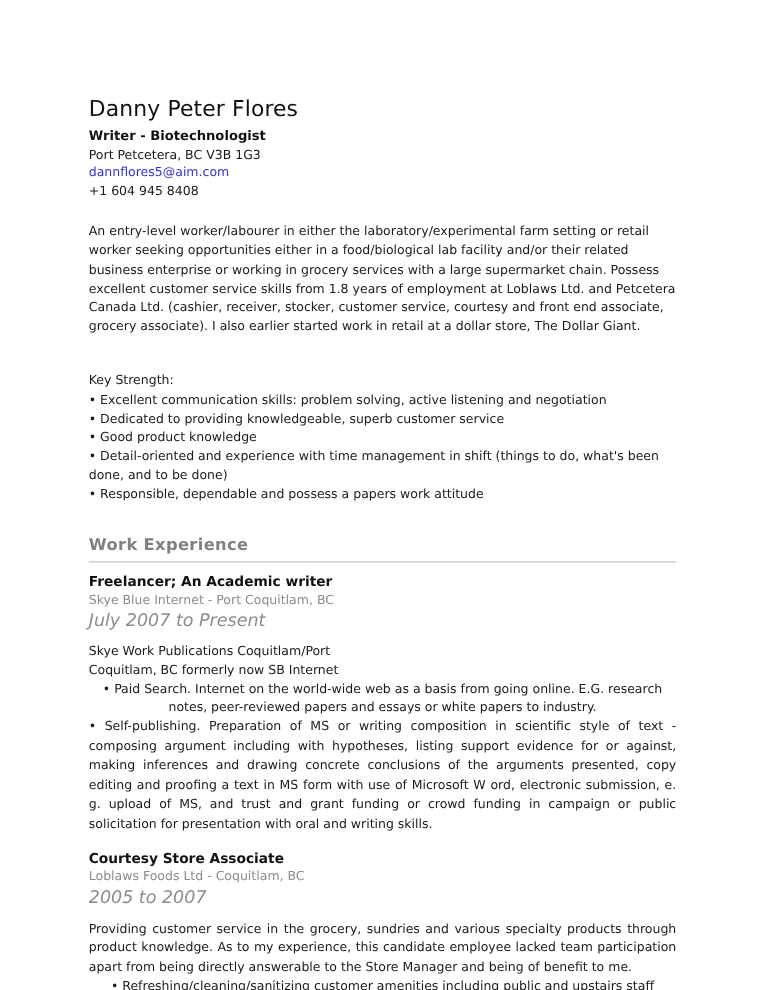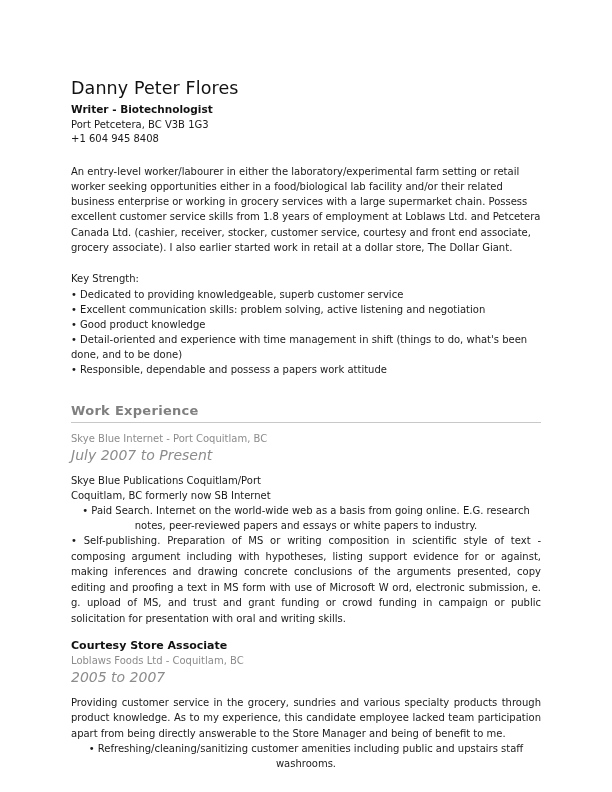--- a/index.html
+++ b/index.html
@@ -67,21 +67,21 @@
   .summary {
     font-size: 10px;
     line-height: 1.52;
     color: #1a1a1a;
     margin: 17px 0 0 0;
     text-align: left;
   }
 
   
   .strength-block {
-    margin-top: 16px;
+    margin-top: 28px;
   }
   .strength-title {
     font-size: 10px;
     line-height: 1.5;
     color: #1a1a1a;
     margin: 0 0 1px 0;
   }
   .strength-list {
     list-style: none;
     margin: 0;
@@ -176,44 +176,46 @@
 </head>
 <body>
 
 <div class="page">
   <div class="content">
 
     <div>
       <h1 class="name">Danny Peter Flores</h1>
       <div class="job-subtitle">Writer - Biotechnologist</div>
       <div class="address">Port Petcetera, BC V3B 1G3</div>
+      <a class="email" href="#">dannflores5@aim.com</a>
       <div class="phone">+1 604 945 8408</div>
     </div>
 
     <p class="summary">An entry-level worker/labourer in either the laboratory/experimental farm setting or retail worker seeking opportunities either in a food/biological lab facility and/or their related business enterprise or working in grocery services with a large supermarket chain. Possess excellent customer service skills from 1.8 years of employment at Loblaws Ltd. and Petcetera Canada Ltd. (cashier, receiver, stocker, customer service, courtesy and front end associate, grocery associate). I also earlier started work in retail at a dollar store, The Dollar Giant.</p>
 
     <div class="strength-block">
       <div class="strength-title">Key Strength:</div>
       <ul class="strength-list">
+        <li>Excellent communication skills: problem solving, active listening and negotiation</li>
         <li>Dedicated to providing knowledgeable, superb customer service</li>
-        <li>Excellent communication skills: problem solving, active listening and negotiation</li>
         <li>Good product knowledge</li>
         <li>Detail-oriented and experience with time management in shift (things to do, what's been done, and to be done)</li>
         <li>Responsible, dependable and possess a papers work attitude</li>
       </ul>
     </div>
 
     <div class="section">
       <h2 class="section-title">Work Experience</h2>
       <hr class="section-rule">
 
       <div class="job">
+        <div class="job-title">Freelancer; An Academic writer</div>
         <div class="job-company">Skye Blue Internet - Port Coquitlam, BC</div>
         <div class="job-dates">July 2007 to Present</div>
-        <p class="job-line">Skye Blue Publications Coquitlam/Port</p>
+        <p class="job-line">Skye Work Publications Coquitlam/Port</p>
         <p class="job-line">Coquitlam, BC formerly now SB Internet</p>
         <p class="job-bullet">• Paid Search. Internet on the world-wide web as a basis from going online. E.G. research notes, peer-reviewed papers and essays or white papers to industry.</p>
         <p class="job-bullet-justified">• Self-publishing. Preparation of MS or writing composition in scientific style of text - composing argument including with hypotheses, listing support evidence for or against, making inferences and drawing concrete conclusions of the arguments presented, copy editing and proofing a text in MS form with use of Microsoft W ord, electronic submission, e. g. upload of MS, and trust and grant funding or crowd funding in campaign or public solicitation for presentation with oral and writing skills.</p>
       </div>
 
       <div class="job">
         <div class="job-title">Courtesy Store Associate</div>
         <div class="job-company">Loblaws Foods Ltd - Coquitlam, BC</div>
         <div class="job-dates">2005 to 2007</div>
         <p class="job-para-justified">Providing customer service in the grocery, sundries and various specialty products through product knowledge. As to my experience, this candidate employee lacked team participation apart from being directly answerable to the Store Manager and being of benefit to me.</p>

